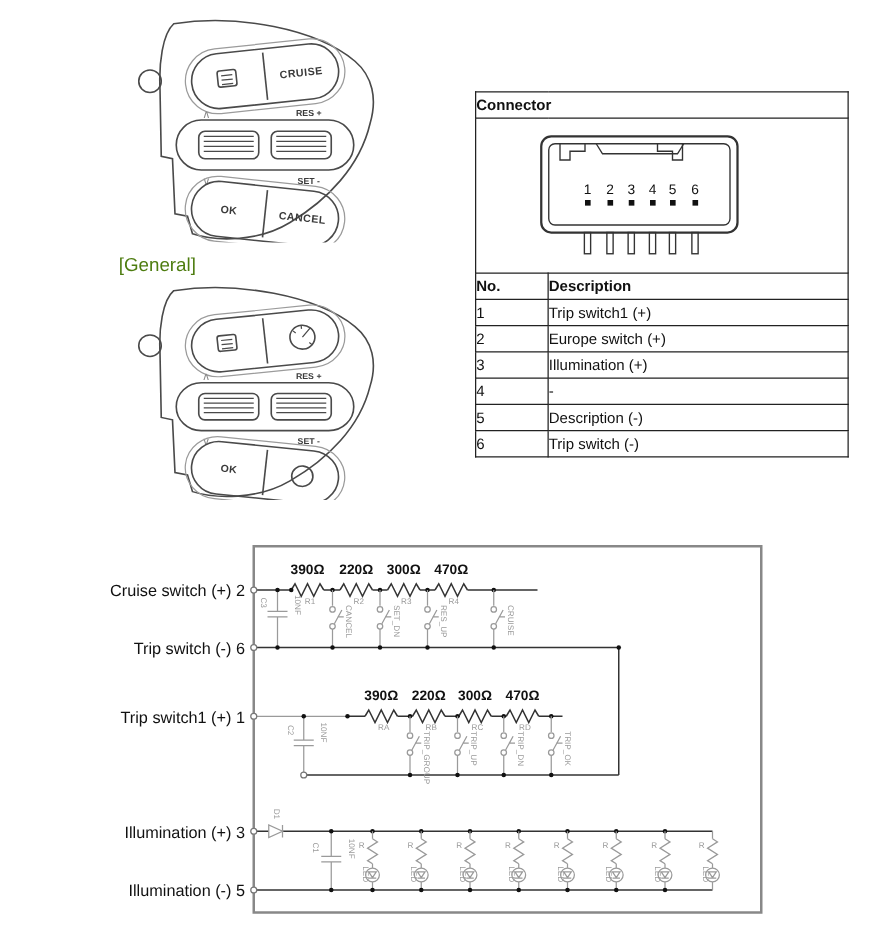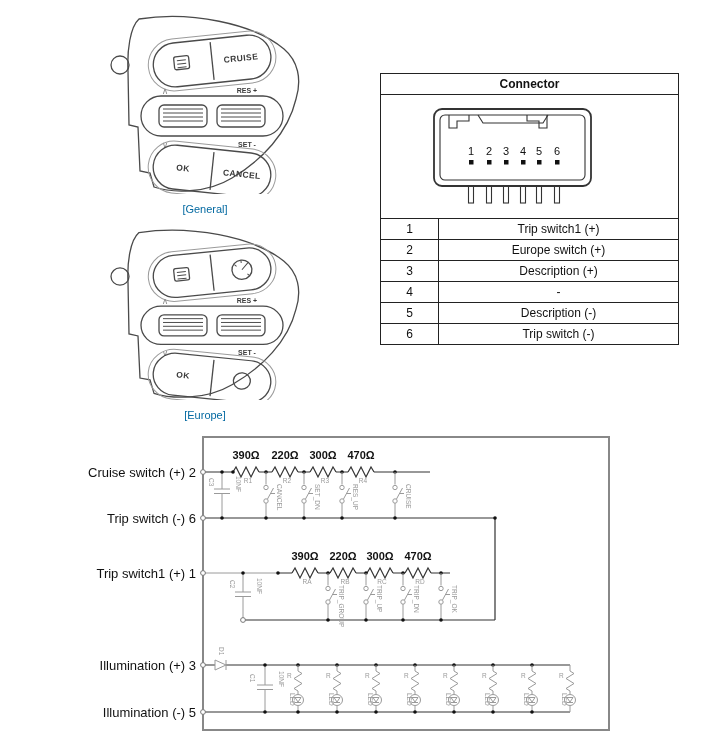--- a/index.html
+++ b/index.html
@@ -1,29 +1,29 @@
 <!DOCTYPE html>
 <html><head>
 <meta charset="utf-8">
 <style>
   html,body{margin:0;padding:0;background:#fff}
   #screen{position:relative;width:701px;height:754px;background:#fff;overflow:hidden;
           font-family:"Liberation Sans",sans-serif;color:#111}
   .abs{position:absolute}
   svg text{font-family:"Liberation Sans",sans-serif}
   
-  .caption{text-align:center;font-size:11px;margin-top:5px;color:#0369a1}
+  .caption{font-size:15px;margin-top:5px;color:#4d7c0f}
   .bz{fill:none;stroke:#4a4a4a;stroke-width:1.3}
   .bz2{fill:none;stroke:#9b9b9b;stroke-width:1}
   .btxt{font-weight:bold;font-size:8.5px;fill:#3a3a3a;letter-spacing:.4px;text-anchor:middle}
   .stxt{font-weight:bold;font-size:7px;fill:#3a3a3a;text-anchor:middle}
   .chev{font-size:9px;fill:#8a8a8a;text-anchor:middle}
   
   .conn-table{border-collapse:collapse;table-layout:fixed;width:298px;background:#fff}
-  .conn-table td{border:1px solid #222;text-align:center;vertical-align:middle;
+  .conn-table td{border:1px solid #222;text-align:left;vertical-align:middle;
                  font-size:12px;height:20px;padding:0;overflow:hidden}
   .conn-title{font-weight:bold;font-size:13px;height:22px}
   .conn-head{font-weight:bold}
   .conn-draw{height:120px}
   .cn{fill:none;stroke:#333;stroke-width:1.8}
   .cn2{fill:none;stroke:#333;stroke-width:1.1}
   .cnum{font-size:11px;fill:#111;text-anchor:middle}
   
   .box{fill:none;stroke:#888;stroke-width:2}
   .wire{stroke:#333;stroke-width:1.2;fill:none}
@@ -118,21 +118,20 @@
         <text class="stxt" x="152" y="139">SET -</text>
       </g>
       <g transform="rotate(6 117 163)">
         <rect class="bz2" x="53" y="137" width="128" height="52" rx="26"></rect>
         <rect class="bz" x="58" y="141" width="118" height="44" rx="22"></rect>
         <line class="bz" x1="117" y1="144" x2="117" y2="182"></line>
         <text class="btxt" x="88" y="166">OK</text>
         <circle class="bz" cx="147" cy="163" r="8.5"></circle>
       </g>
     </svg>
-    <div class="caption">[Europe]</div>
   </div>
 
   <div class="abs" style="left:380px;top:73px">
     <table class="conn-table">
       <colgroup>
           <col style="width:58px">
           <col style="width:240px">
         </colgroup>
       <tbody>
           <tr>
@@ -166,31 +165,35 @@
             <rect x="86.5" y="91" width="5" height="17"></rect>
                   <rect x="104.5" y="91" width="5" height="17"></rect>
             <rect x="121.5" y="91" width="5" height="17"></rect>
                   <rect x="138.5" y="91" width="5" height="17"></rect>
             <rect x="154.5" y="91" width="5" height="17"></rect>
                   <rect x="172.5" y="91" width="5" height="17"></rect>
           </g>
         </svg>
       </td>
           </tr>
+      <tr class="conn-head">
+        <td>No.</td>
+        <td>Description</td>
+      </tr>
       <tr>
             <td>1</td>
             <td>Trip switch1 (+)</td>
           </tr>
       <tr>
             <td>2</td>
             <td>Europe switch (+)</td>
           </tr>
       <tr>
             <td>3</td>
-            <td>Description (+)</td>
+            <td>Illumination (+)</td>
           </tr>
       <tr>
             <td>4</td>
             <td>-</td>
           </tr>
       <tr>
             <td>5</td>
             <td>Description (-)</td>
           </tr>
       <tr>

